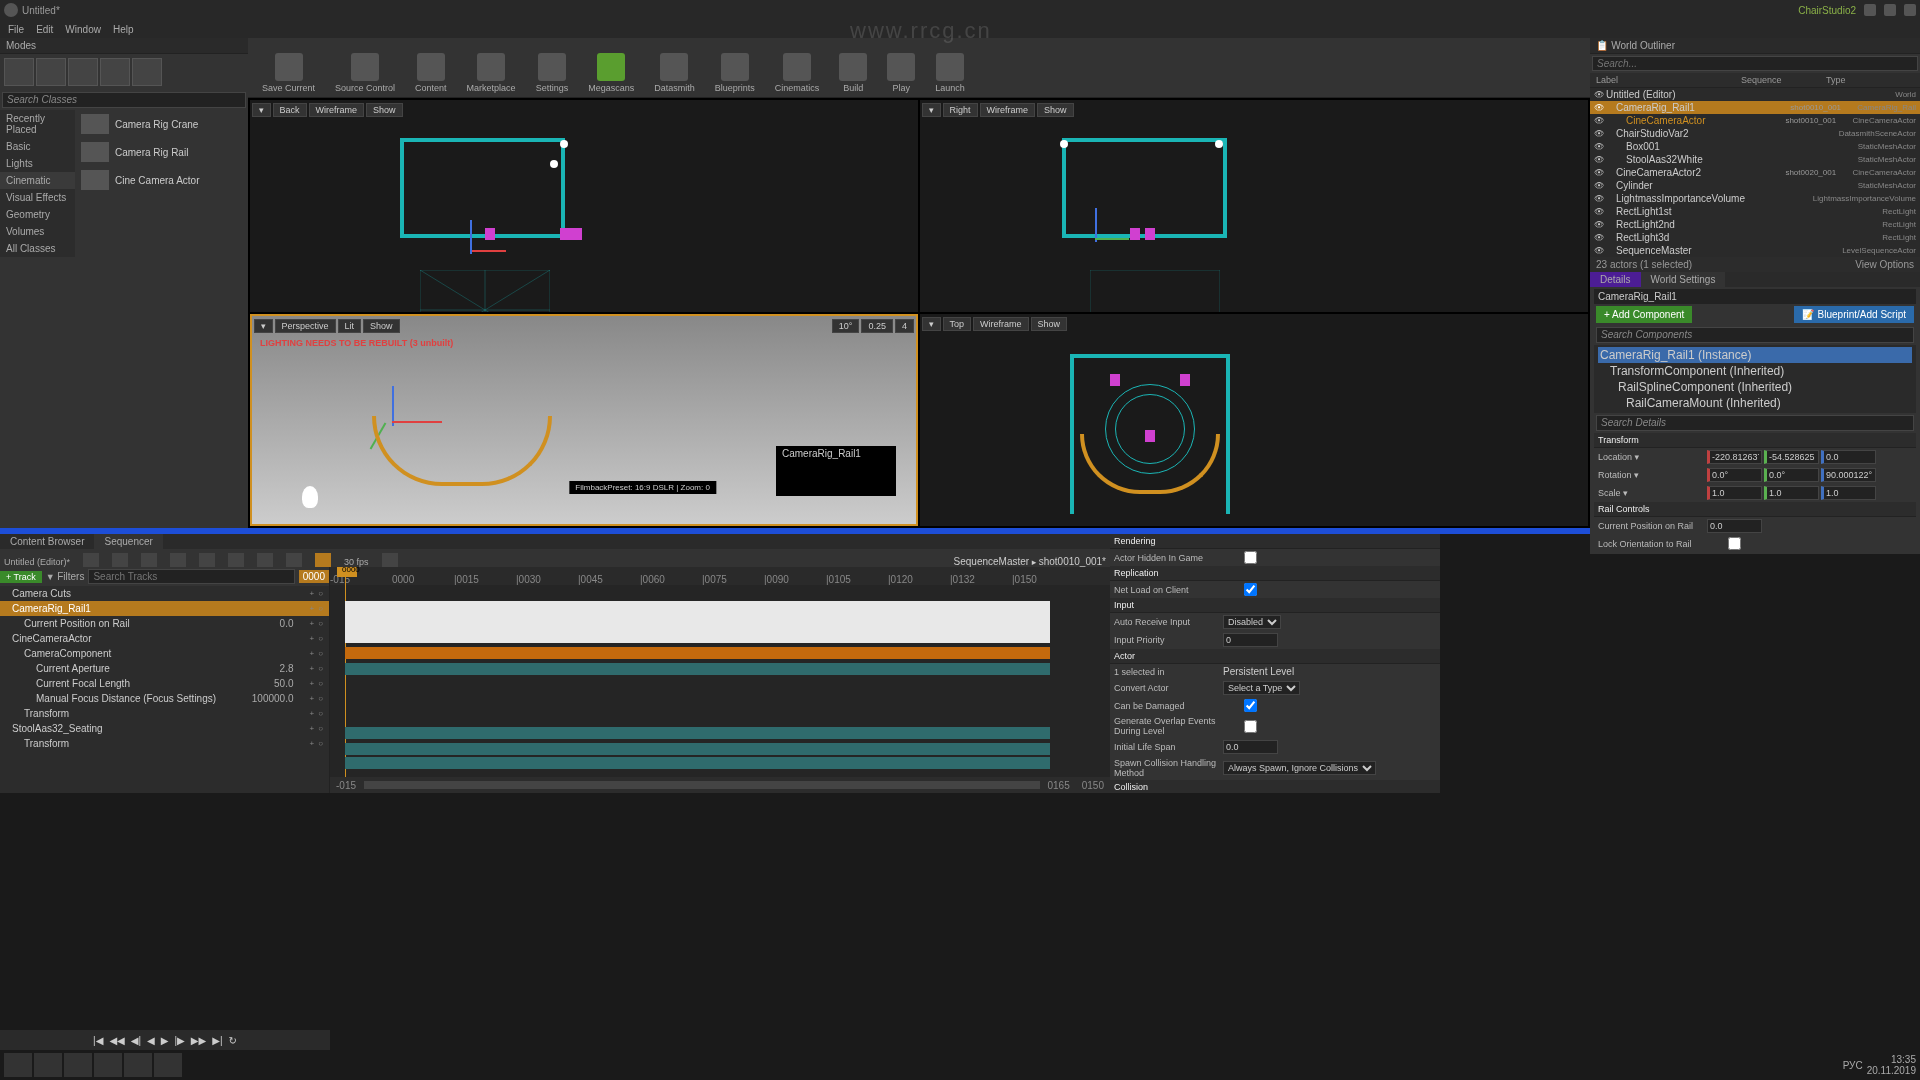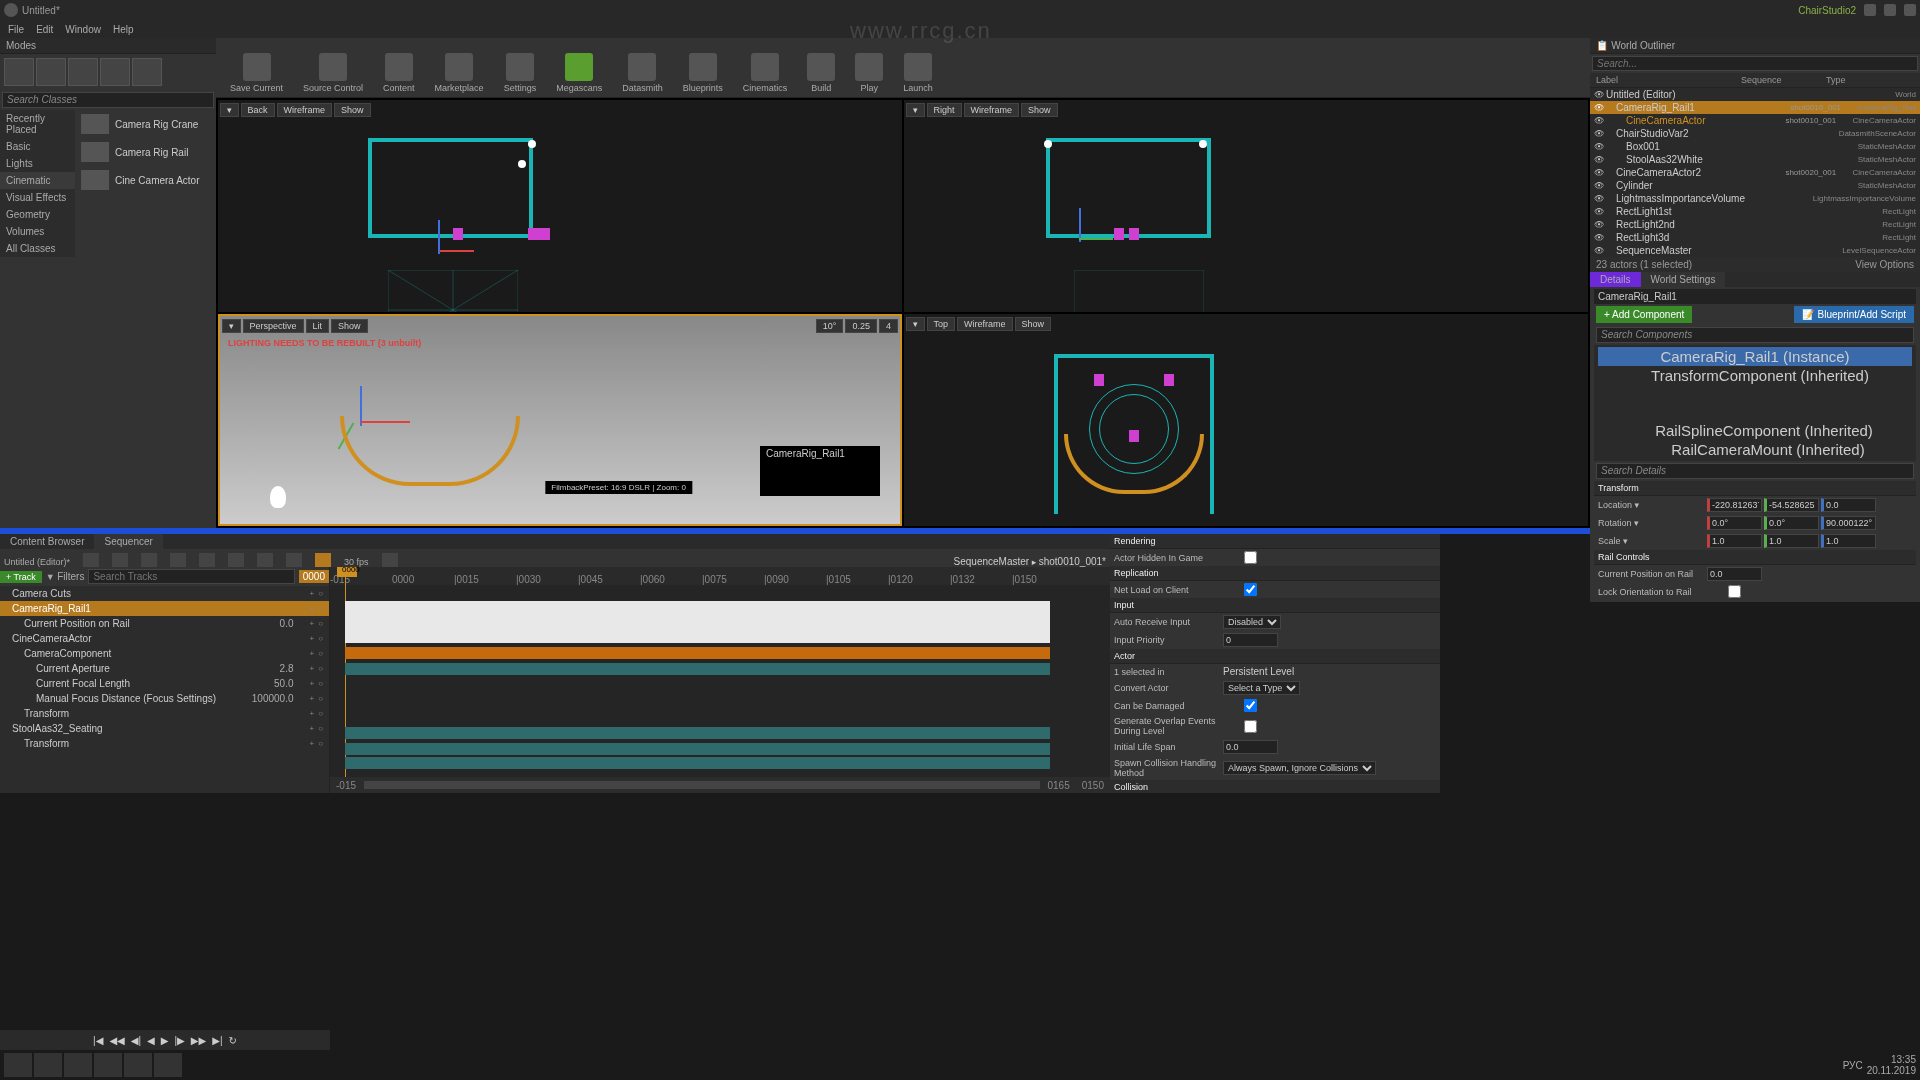--- a/index.html
+++ b/index.html
@@ -4,21 +4,21 @@
 <style>
 * { margin: 0; padding: 0; box-sizing: border-box; font-family: Tahoma, Arial, sans-serif; font-size: 10px; }
 body { background: #1a1a1a; color: #ccc; overflow: hidden; width: 1920px; height: 1080px; position: relative; }
 .titlebar { height: 20px; background: #282828; display: flex; align-items: center; padding: 0 4px; }
 .titlebar .title { color: #999; flex: 1; }
 .titlebar .right { display: flex; gap: 8px; align-items: center; }
 .titlebar .icon { width: 12px; height: 12px; background: #555; border-radius: 2px; }
 .menubar { height: 18px; background: #282828; display: flex; gap: 12px; padding: 0 8px; align-items: center; }
 .menubar span { color: #aaa; cursor: pointer; }
 .main { display: flex; height: 490px; }
-.modes-panel { width: 216px; background: #333; display: flex; flex-direction: column; }
+.modes-panel { width: 248px; background: #333; display: flex; flex-direction: column; }
 .modes-header { background: #2a2a2a; padding: 2px 6px; color: #aaa; font-size: 10px; border-bottom: 1px solid #222; }
 .modes-icons { display: flex; gap: 2px; padding: 4px; background: #333; }
 .modes-icons .mi { width: 30px; height: 28px; background: #444; border: 1px solid #555; }
 .modes-search { height: 16px; background: #222; margin: 2px; border: 1px solid #444; padding: 1px 4px; color: #888; font-style: italic; }
 .modes-cats { display: flex; }
 .modes-cats-left { width: 75px; background: #2c2c2c; }
 .modes-cats-left div { padding: 3px 6px; color: #aaa; cursor: pointer; }
 .modes-cats-left .active { background: #3a3a3a; }
 .modes-cats-right { flex: 1; }
 .asset-row { display: flex; align-items: center; padding: 4px 6px; gap: 6px; }
@@ -43,27 +43,27 @@
 .outliner-tree { background: #2a2a2a; }
 .tree-row { display: flex; align-items: center; padding: 1px 4px; gap: 2px; font-size: 9px; }
 .tree-row.sel { background: #b57a1e; color: #fff; }
 .tree-row .eye { width: 10px; font-size: 8px; }
 .tree-row .lbl { flex: 1; color: #ccc; }
 .tree-row .seq { width: 65px; color: #999; font-size: 8px; }
 .tree-row .typ { color: #888; font-size: 8px; }
 .outliner-status { background: #2c2c2c; padding: 2px 6px; display: flex; justify-content: space-between; color: #999; }
 .details-tabs { display: flex; background: #2a2a2a; }
 .details-tabs .tab { padding: 2px 10px; background: #333; color: #aaa; cursor: pointer; }
-.details-tabs .tab.active { background: #6d28d9; }
+.details-tabs .tab.active { background: #4c1d95; }
 .details-body { background: #333; padding: 2px 4px; }
 .add-comp-row { display: flex; gap: 4px; padding: 2px; }
 .add-comp-btn { background: #3a8a2a; color: #fff; padding: 3px 8px; cursor: pointer; }
 .blueprint-btn { background: #2a6aaa; color: #fff; padding: 3px 8px; cursor: pointer; margin-left: auto; }
 .comp-tree { background: #2a2a2a; padding: 2px 4px; }
-.comp-tree div { padding: 1px 2px; font-size: 15px; color: #ccc; text-align: center; }
+.comp-tree div { padding: 1px 2px; font-size: 12px; color: #ccc; }
 .comp-tree .sel { background: #3a6aaa; }
 .prop-section { background: #2c2c2c; padding: 2px 4px; border-bottom: 1px solid #222; color: #eee; font-size: 9px; cursor: pointer; }
 .prop-row { display: flex; align-items: center; padding: 2px 4px; gap: 4px; background: #333; }
 .prop-row .plbl { width: 105px; color: #bbb; font-size: 9px; }
 .prop-row .pval { display: flex; gap: 2px; flex: 1; }
 .prop-row input { background: #222; border: 1px solid #444; color: #ccc; width: 55px; font-size: 9px; padding: 1px 2px; }
 .prop-row .axis-x { border-left: 3px solid #c04040; }
 .prop-row .axis-y { border-left: 3px solid #5ab050; }
 .prop-row .axis-z { border-left: 3px solid #4070c0; }
 .prop-row select { background: #222; border: 1px solid #444; color: #ccc; font-size: 9px; }
@@ -408,21 +408,21 @@
     <div class="details-body">
       <div style="background:#222;padding:2px 4px;">CameraRig_Rail1</div>
       <div class="add-comp-row">
         <div class="add-comp-btn">+ Add Component</div>
         <div class="blueprint-btn">📝 <span>Blueprint/Add Script</span></div>
       </div>
       <div class="modes-search">Search Components</div>
       <div class="comp-tree">
         <div class="sel">CameraRig_Rail1 (Instance)</div>
         <div style="padding-left:12px;">TransformComponent (Inherited)</div>
-        <div style="padding-left:20px;margin-top:36px;">RailSplineComponent (Inherited)</div>
+        <div style="padding-left:20px;">RailSplineComponent (Inherited)</div>
         <div style="padding-left:28px;">RailCameraMount (Inherited)</div>
       </div>
       <div class="modes-search">Search Details</div>
 
       <div class="prop-section">Transform</div>
       <div class="prop-row">
         <span class="plbl">Location ▾</span>
         <div class="pval">
           <input class="axis-x" value="-220.812637" style="">
           <input class="axis-y" value="-54.528625" style="">

